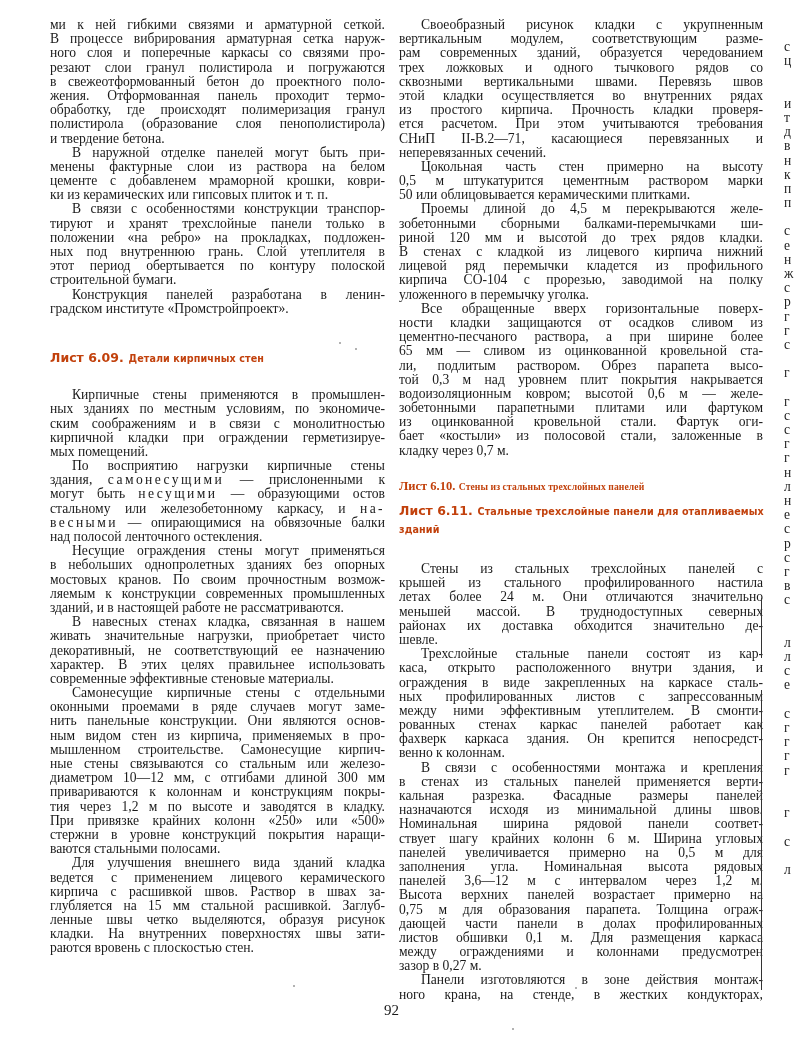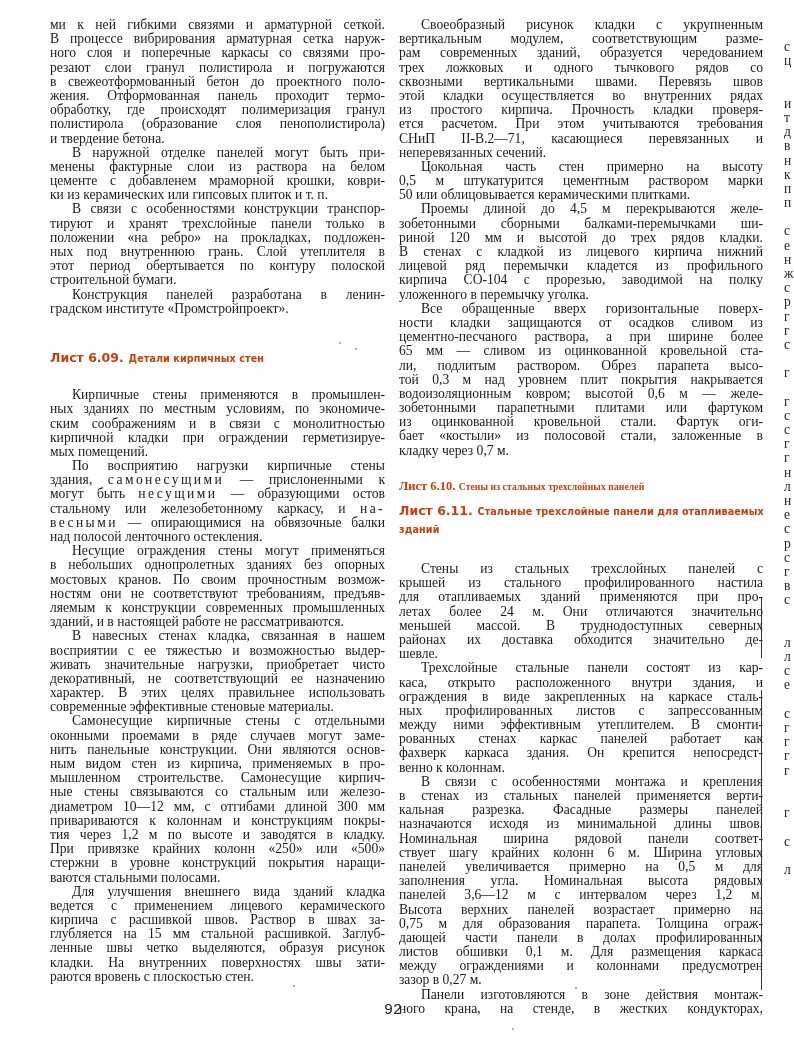--- a/index.html
+++ b/index.html
@@ -11,21 +11,21 @@
   .line.last { text-align-last: left; }
   .line.indent { padding-left: 22px; }
   .para { margin: 0; }
   .heading { font-family: "DejaVu Sans", "Liberation Sans", sans-serif; font-weight: bold; color: #c2410c; white-space: nowrap; }
   .heading .num { font-size: 12.5px; }
   .heading .title { font-size: 9.6px; letter-spacing: 0.1px; }
   .h609 { margin-top: 34px; margin-bottom: 22px; }
   .h610 { margin-top: 21px; margin-bottom: 8px; font-family: Liberation Serif, serif; }
   .h611 { margin-bottom: 24px; line-height: 16px; }
   .spaced { letter-spacing: 2.4px; }
-  .page-number { position: absolute; left: 384px; top: 1002px; font-family: Liberation Mono, monospace; font-size: 15px; text-align: center; }
+  .page-number { position: absolute; left: 384px; top: 1002px; font-family: Liberation Serif, serif; font-size: 15px; text-align: center; }
   .edge { position: absolute; left: 784px; top: 40px; width: 10px; font-family: "Liberation Serif", serif; font-size: 13.6px; line-height: 14.2px; color: #222; overflow: hidden; }
   .edge span { display: block; height: 14.2px; }
   .rule { position: absolute; left: 761px; width: 1px; background: #333; }
   .speck { position: absolute; width: 2px; height: 2px; background: #999; border-radius: 50%; }
 </style>
 </head>
 <body>
 
 <div class="col col-left">
   <div class="para">
@@ -71,25 +71,23 @@
     <span class="line"><span>могут быть </span><span class="spaced">несущими</span><span> — образующими остов</span></span>
     <span class="line"><span>стальному или железобетонному каркасу, и </span><span class="spaced">на-</span></span>
     <span class="line"><span class="spaced">весными</span><span> — опирающимися на обвязочные балки</span></span>
     <span class="line last">над полосой ленточного остекления.</span>
   </div>
 
   <div class="para">
       <span class="line indent">Несущие ограждения стены могут применяться</span>
       <span class="line">в небольших однопролетных зданиях без опорных</span>
       <span class="line">мостовых кранов. По своим прочностным возмож-</span>
-      <span class="line">ностям они не соответствуют требованиям, предъяв-</span>
       <span class="line">ляемым к конструкции современных промышленных</span>
       <span class="line last">зданий, и в настоящей работе не рассматриваются.</span>
       <span class="line indent">В навесных стенах кладка, связанная в нашем</span>
-      <span class="line">восприятии с ее тяжестью и возможностью выдер-</span>
       <span class="line">живать значительные нагрузки, приобретает чисто</span>
       <span class="line">декоративный, не соответствующий ее назначению</span>
       <span class="line">характер. В этих целях правильнее использовать</span>
       <span class="line last">современные эффективные стеновые материалы.</span>
       <span class="line indent">Самонесущие кирпичные стены с отдельными</span>
       <span class="line">оконными проемами в ряде случаев могут заме-</span>
       <span class="line">нить панельные конструкции. Они являются основ-</span>
       <span class="line">ным видом стен из кирпича, применяемых в про-</span>
       <span class="line">мышленном строительстве. Самонесущие кирпич-</span>
       <span class="line">ные стены связываются со стальным или железо-</span>
@@ -151,21 +149,20 @@
 
   <div class="heading h611">
     <span class="num">Лист 6.11.</span>
     <span class="title">Стальные трехслойные панели для отапливаемых</span><br>
     <span class="title">зданий</span>
   </div>
 
   <div class="para">
       <span class="line indent">Стены из стальных трехслойных панелей с</span>
       <span class="line">крышей из стального профилированного настила</span>
-      <span class="line">для отапливаемых зданий применяются при про-</span>
       <span class="line">летах более 24 м. Они отличаются значительно</span>
       <span class="line">меньшей массой. В труднодоступных северных</span>
       <span class="line">районах их доставка обходится значительно де-</span>
       <span class="line last">шевле.</span>
       <span class="line indent">Трехслойные стальные панели состоят из кар-</span>
       <span class="line">каса, открыто расположенного внутри здания, и</span>
       <span class="line">ограждения в виде закрепленных на каркасе сталь-</span>
       <span class="line">ных профилированных листов с запрессованным</span>
       <span class="line">между ними эффективным утеплителем. В смонти-</span>
       <span class="line">рованных стенах каркас панелей работает как</span>

